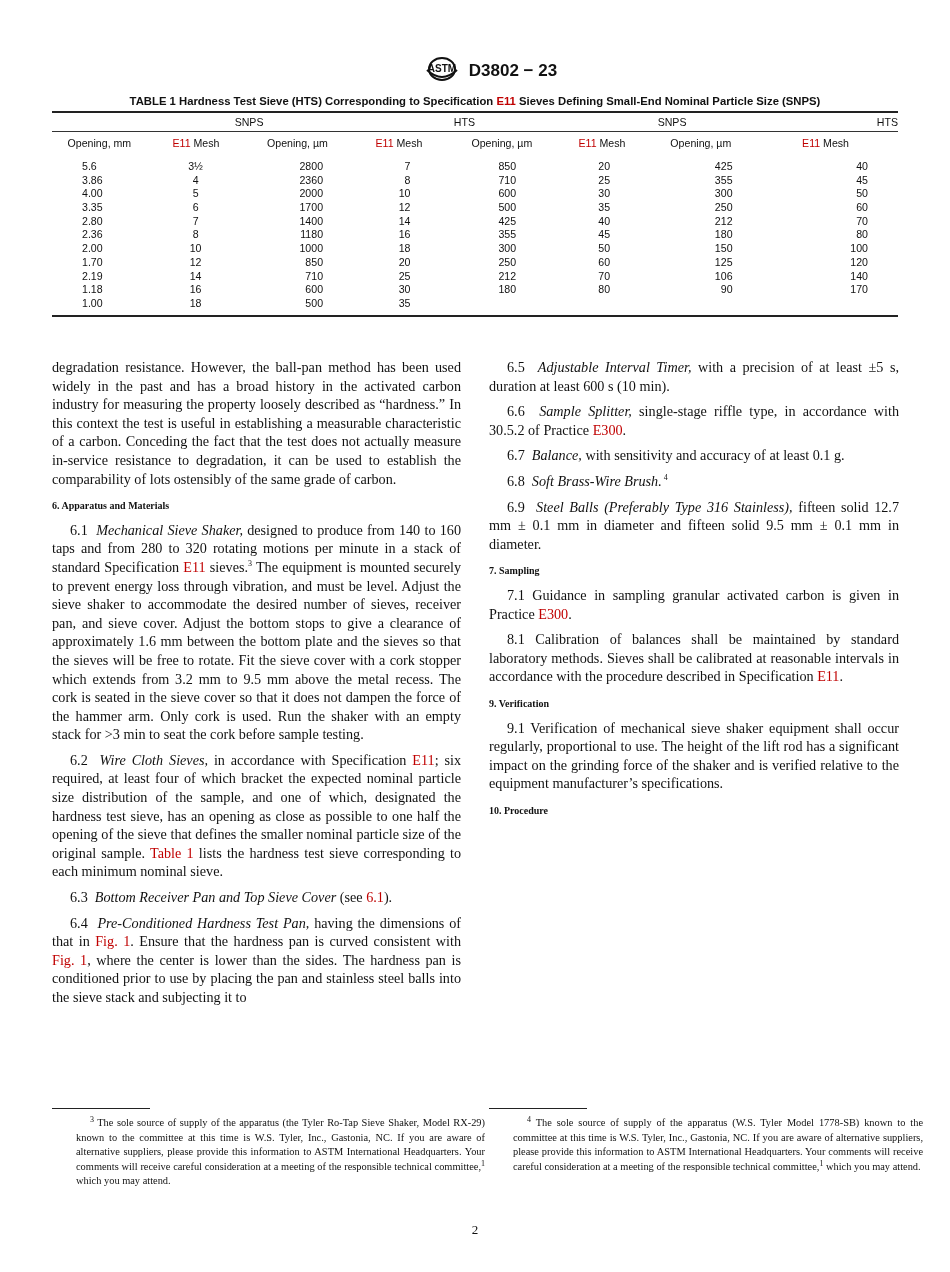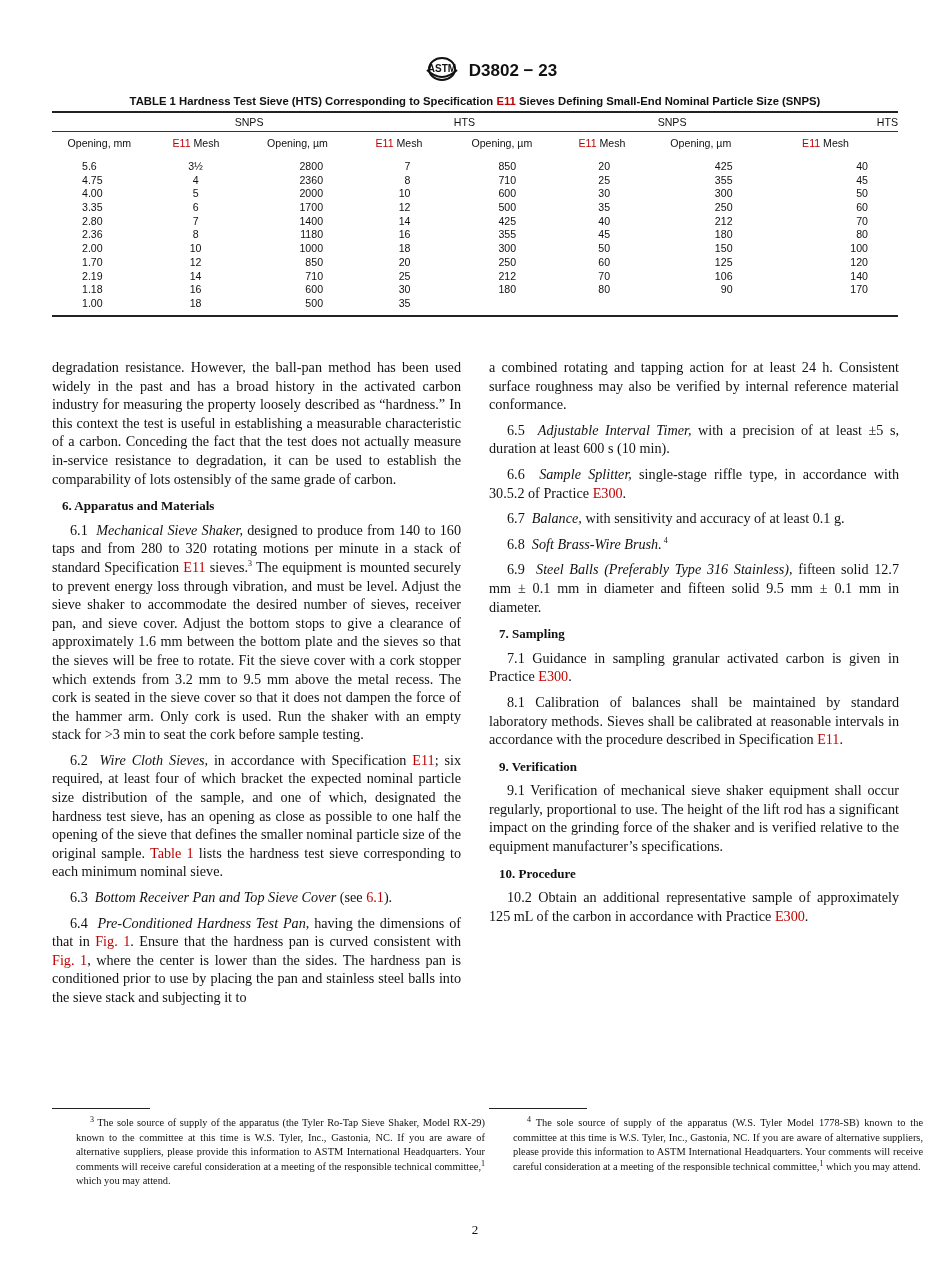--- a/index.html
+++ b/index.html
@@ -19,21 +19,21 @@
   .tbl .grp div { width:25%; text-align:right; }
   .tbl .colhead { display:flex; height:22px; line-height:22px; }
   .tbl .colhead div { text-align:center; }
   .tbl .row { display:flex; height:13.7px; line-height:13.7px; }
   .tbl .c { position:relative; }
   .w1{width:106px;} .w2{width:110px;} .w3{width:117px;} .w4{width:110px;} .w5{width:120px;} .w6{width:104px;} .w7{width:117px;} .w8{width:162px;}
 
   .col { position:absolute; font-family:"Liberation Serif", serif; font-size:14.2px; line-height:18.6px; text-align:justify; }
   .col p { margin:0 0 7px 0; }
   .col p.ind { text-indent:18px; }
-  .col h3 { font-size:13px; font-weight:bold; margin:9px 0 5px 10px; }
+  .col h3 { font-size:10px; font-weight:bold; margin:9px 0 5px 0; }
   .col i { font-style:italic; }
   sup { font-size:8px; vertical-align:super; line-height:0; }
 
   .fn-rule { position:absolute; width:98px; border-top:1px solid #222; }
   .fn { position:absolute; font-family:"Liberation Serif", serif; font-size:10.4px; line-height:14.6px; text-align:justify; text-indent:14px;margin-left:24px; }
   .pageno { position:absolute; top:1222px; left:0; width:950px; text-align:center; font-family:"Liberation Serif", serif; font-size:13px; }
 </style>
 </head>
 <body>
 
@@ -77,21 +77,21 @@
         <div class="c w1" style="text-align:left;padding-left:30px;box-sizing:border-box">5.6</div>
         <div class="c w2" style="text-align:center;box-sizing:border-box">3½</div>
         <div class="c w3" style="text-align:right;padding-right:25px;box-sizing:border-box">2800</div>
         <div class="c w4" style="text-align:right;padding-right:38px;box-sizing:border-box">7</div>
         <div class="c w5" style="text-align:left;padding-left:50px;box-sizing:border-box">850</div>
         <div class="c w6" style="text-align:center;box-sizing:border-box">20</div>
         <div class="c w7" style="text-align:right;padding-right:21px;box-sizing:border-box">425</div>
         <div class="c w8" style="text-align:right;padding-right:30px;box-sizing:border-box">40</div>
       </div>
       <div class="row">
-        <div class="c w1" style="text-align:left;padding-left:30px;box-sizing:border-box">4.75</div>
+        <div class="c w1" style="text-align:left;padding-left:30px;box-sizing:border-box">3.86</div>
         <div class="c w2" style="text-align:center;box-sizing:border-box">4</div>
         <div class="c w3" style="text-align:right;padding-right:25px;box-sizing:border-box">2360</div>
         <div class="c w4" style="text-align:right;padding-right:38px;box-sizing:border-box">8</div>
         <div class="c w5" style="text-align:left;padding-left:50px;box-sizing:border-box">710</div>
         <div class="c w6" style="text-align:center;box-sizing:border-box">25</div>
         <div class="c w7" style="text-align:right;padding-right:21px;box-sizing:border-box">355</div>
         <div class="c w8" style="text-align:right;padding-right:30px;box-sizing:border-box">45</div>
       </div>
       <div class="row">
         <div class="c w1" style="text-align:left;padding-left:30px;box-sizing:border-box">4.00</div>
@@ -194,31 +194,29 @@
   <p class="ind"><span>6.1</span>&nbsp;&nbsp;<i>Mechanical Sieve Shaker,</i><span> designed to produce from 140 to 160 taps and from 280 to 320 rotating motions per minute in a stack of standard Specification </span><span class="red">E11</span><span> sieves.</span><sup>3</sup><span> The equipment is mounted securely to prevent energy loss through vibration, and must be level. Adjust the sieve shaker to accommodate the desired number of sieves, receiver pan, and sieve cover. Adjust the bottom stops to give a clearance of approximately 1.6 mm between the bottom plate and the sieves so that the sieves will be free to rotate. Fit the sieve cover with a cork stopper which extends from 3.2 mm to 9.5 mm above the metal recess. The cork is seated in the sieve cover so that it does not dampen the force of the hammer arm. Only cork is used. Run the shaker with an empty stack for &gt;3 min to seat the cork before sample testing.</span></p>
   <p class="ind"><span>6.2</span>&nbsp;&nbsp;<i>Wire Cloth Sieves,</i><span> in accordance with Specification </span><span class="red">E11</span><span>; six required, at least four of which bracket the expected nominal particle size distribution of the sample, and one of which, designated the hardness test sieve, has an opening as close as possible to one half the opening of the sieve that defines the smaller nominal particle size of the original sample. </span><span class="red">Table 1</span><span> lists the hardness test sieve corresponding to each minimum nominal sieve.</span></p>
   <p class="ind"><span>6.3</span>&nbsp;&nbsp;<i>Bottom Receiver Pan and Top Sieve Cover</i><span> (see </span><span class="red">6.1</span><span>).</span></p>
   <p class="ind"><span>6.4</span>&nbsp;&nbsp;<i>Pre-Conditioned Hardness Test Pan,</i><span> having the dimensions of that in </span><span class="red">Fig. 1</span><span>. Ensure that the hardness pan is curved consistent with </span><span class="red">Fig. 1</span><span>, where the center is lower than the sides. The hardness pan is conditioned prior to use by placing the pan and stainless steel balls into the sieve stack and subjecting it to</span></p>
 </div>
 
 <div class="fn-rule" style="top:1108px; left:52px;"></div>
 <div class="fn" style="top:1116px; left:52px; width:409px;"><sup>3</sup><span> The sole source of supply of the apparatus (the Tyler Ro-Tap Sieve Shaker, Model RX-29) known to the committee at this time is W.S. Tyler, Inc., Gastonia, NC. If you are aware of alternative suppliers, please provide this information to ASTM International Headquarters. Your comments will receive careful consideration at a meeting of the responsible technical committee,</span><sup>1</sup><span> which you may attend.</span></div>
 
 <div class="col" style="top:358px; left:489px; width:410px;">
-  <p>a combined rotating and tapping action for at least 24 h. Consistent surface roughness may also be verified by internal reference material conformance.</p>
   <p class="ind"><span>6.5</span>&nbsp;&nbsp;<i>Adjustable Interval Timer,</i><span> with a precision of at least ±5 s, duration at least 600 s (10 min).</span></p>
   <p class="ind"><span>6.6</span>&nbsp;&nbsp;<i>Sample Splitter,</i><span> single-stage riffle type, in accordance with 30.5.2 of Practice </span><span class="red">E300</span><span>.</span></p>
   <p class="ind"><span>6.7</span>&nbsp;&nbsp;<i>Balance,</i><span> with sensitivity and accuracy of at least 0.1 g.</span></p>
   <p class="ind"><span>6.8</span>&nbsp;&nbsp;<i>Soft Brass-Wire Brush.</i><sup> 4</sup></p>
   <p class="ind"><span>6.9</span>&nbsp;&nbsp;<i>Steel Balls (Preferably Type 316 Stainless),</i><span> fifteen solid 12.7 mm ± 0.1 mm in diameter and fifteen solid 9.5 mm ± 0.1 mm in diameter.</span></p>
   <h3>7.  Sampling</h3>
   <p class="ind"><span>7.1</span><span> Guidance in sampling granular activated carbon is given in Practice </span><span class="red">E300</span><span>.</span></p>
   <p class="ind"><span>8.1</span><span> Calibration of balances shall be maintained by standard laboratory methods. Sieves shall be calibrated at reasonable intervals in accordance with the procedure described in Specification </span><span class="red">E11</span><span>.</span></p>
   <h3>9.  Verification</h3>
   <p class="ind"><span>9.1</span><span> Verification of mechanical sieve shaker equipment shall occur regularly, proportional to use. The height of the lift rod has a significant impact on the grinding force of the shaker and is verified relative to the equipment manufacturer’s specifications.</span></p>
   <h3>10.  Procedure</h3>
-  <p class="ind"><span>10.2</span><span> Obtain an additional representative sample of approximately 125 mL of the carbon in accordance with Practice </span><span class="red">E300</span><span>.</span></p>
 </div>
 
 <div class="fn-rule" style="top:1108px; left:489px;"></div>
 <div class="fn" style="top:1116px; left:489px; width:410px;"><sup>4</sup><span> The sole source of supply of the apparatus (W.S. Tyler Model 1778-SB) known to the committee at this time is W.S. Tyler, Inc., Gastonia, NC. If you are aware of alternative suppliers, please provide this information to ASTM International Headquarters. Your comments will receive careful consideration at a meeting of the responsible technical committee,</span><sup>1</sup><span> which you may attend.</span></div>
 
 <div class="pageno">2</div>
 
 </body></html>

